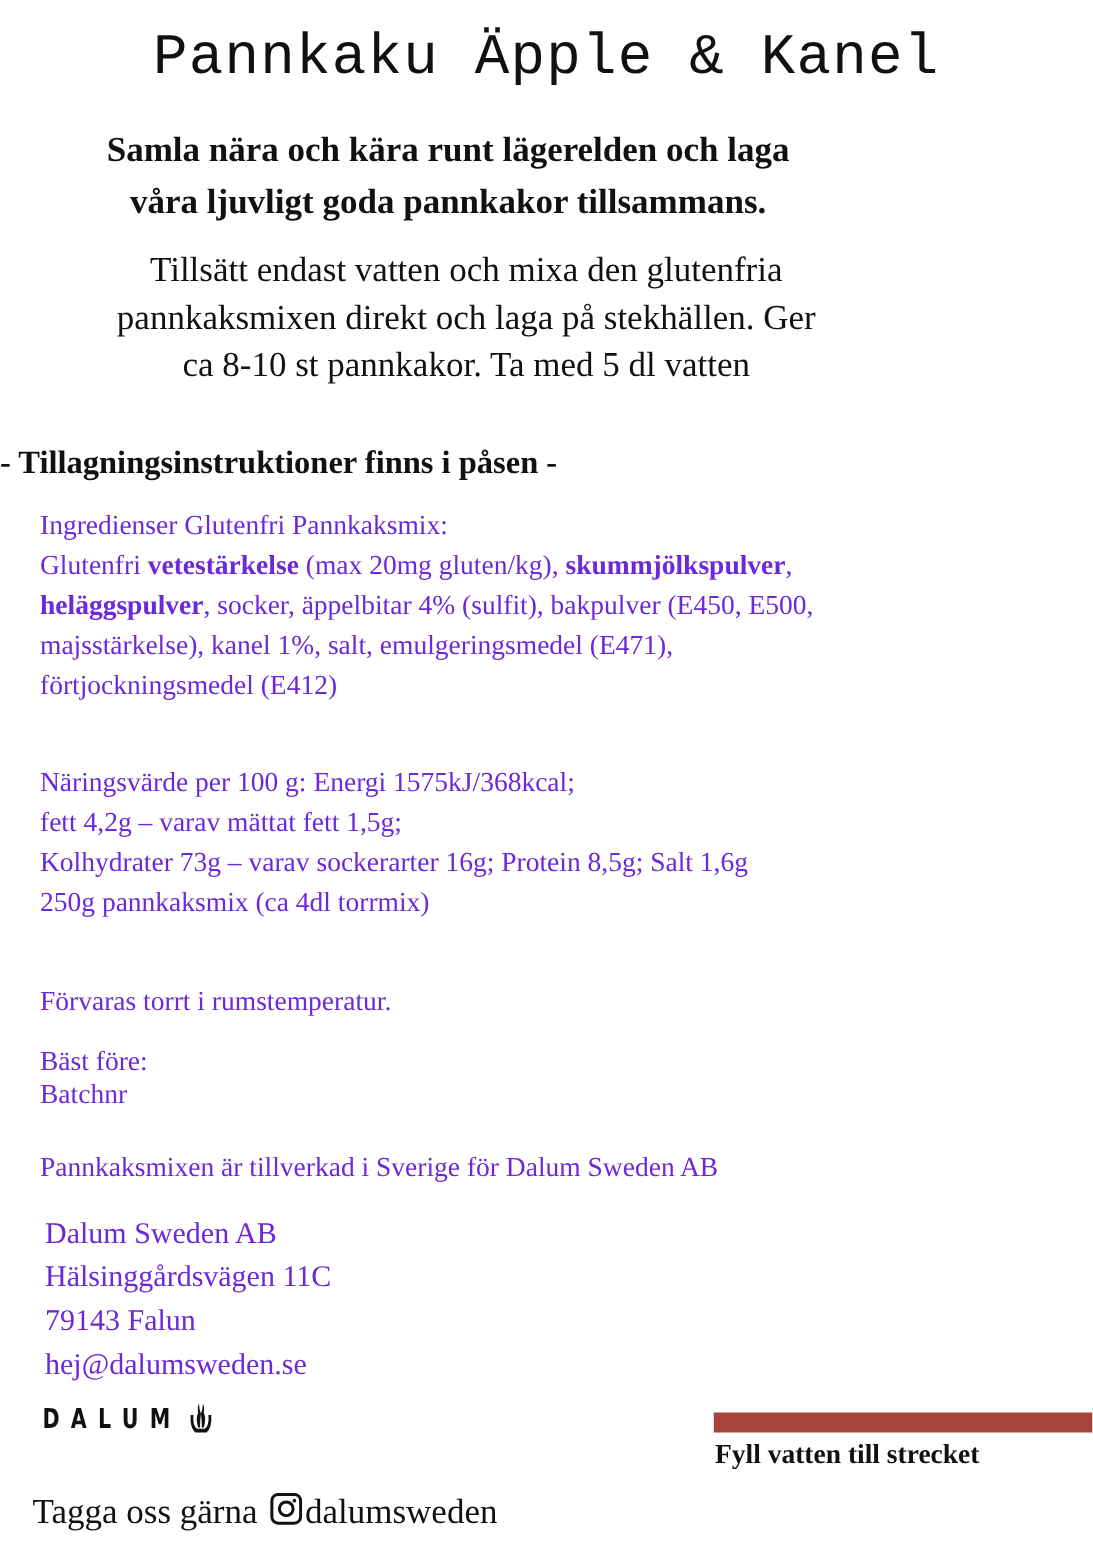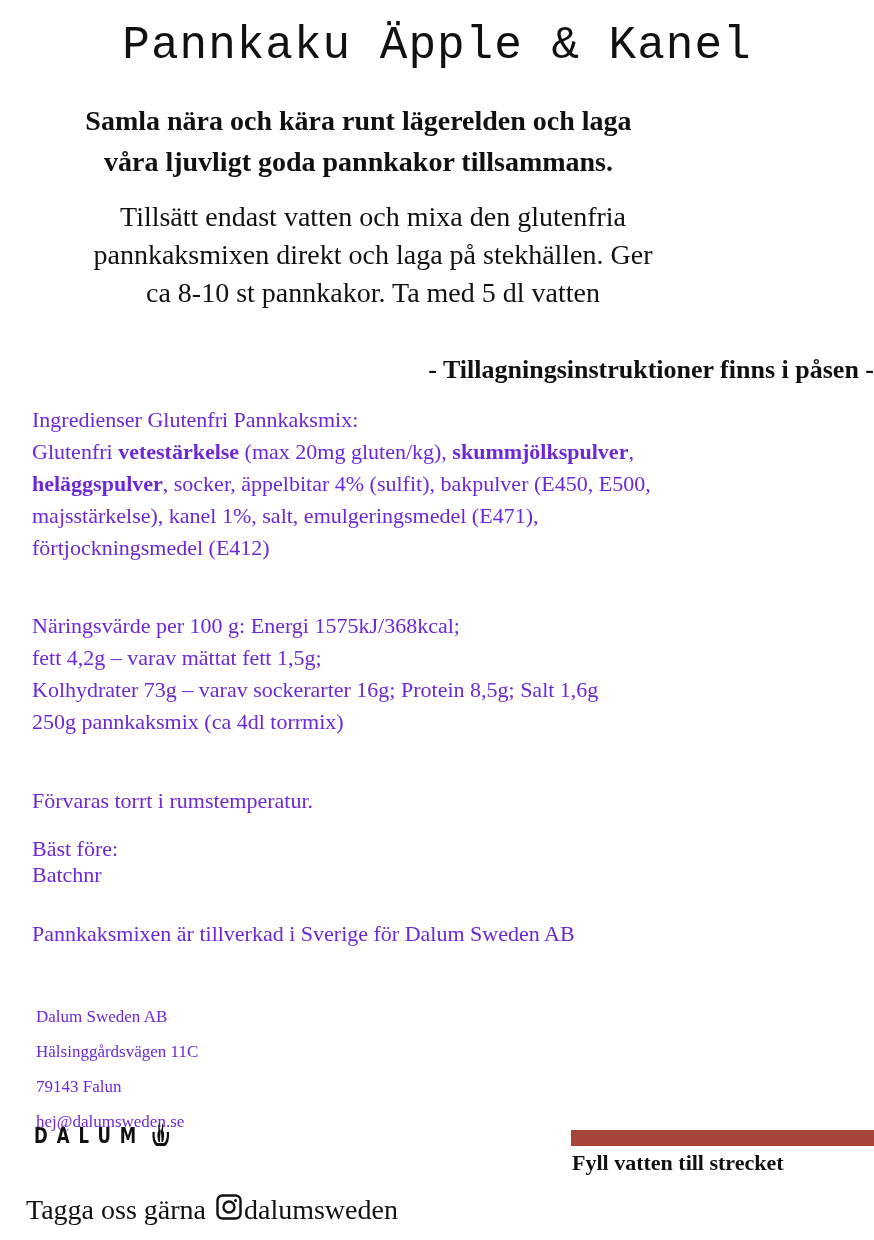--- a/index.html
+++ b/index.html
@@ -16,33 +16,33 @@
     .lead {
       position: absolute; left: 0; top: 100px; width: 717px; text-align: center;
       font-weight: bold; font-size: 28px; line-height: 41px;
     }
     .lead div, .instr div { white-space: nowrap; }
     .instr {
       position: absolute; left: 0; top: 198px; width: 746px; text-align: center;
       font-size: 28px; line-height: 38px;
     }
     .note {
-      position: absolute; left: 0; top: 355px; width: 874px; text-align: right;
+      position: absolute; left: 0; top: 355px; width: 874px; text-align: left;
       font-weight: bold; font-size: 26px;
     }
     .body-text {
       position: absolute; left: 32px; font-size: 22px; line-height: 32px; color: #6d28d9;
     }
     .body-text div { white-space: nowrap; }
     .ingredients { top: 404px; }
     .nutrition { top: 610px; }
     .storage { top: 785px; }
     .bestbefore { top: 836px; line-height: 26px; }
     .made { top: 918px; }
-    .address { top: 970px; left: 36px; line-height: 35px; font-size: 17px; margin-top: 29px; }
+    .address { top: 970px; left: 36px; line-height: 35px; font-size: 24px; }
     .logo {
       position: absolute; left: 34px; top: 1122px; display: flex; align-items: center; gap: 6px;
       font-family: "DejaVu Sans", sans-serif; font-weight: bold; font-size: 22px;
       letter-spacing: 12px; transform: scaleX(0.75); transform-origin: left center;
     }
     .flame { width: 30px; height: 26px; }
     .fill-bar {
       position: absolute; left: 571px; top: 1130px; width: 303px; height: 16px;
       background: #a8443a;
     }

